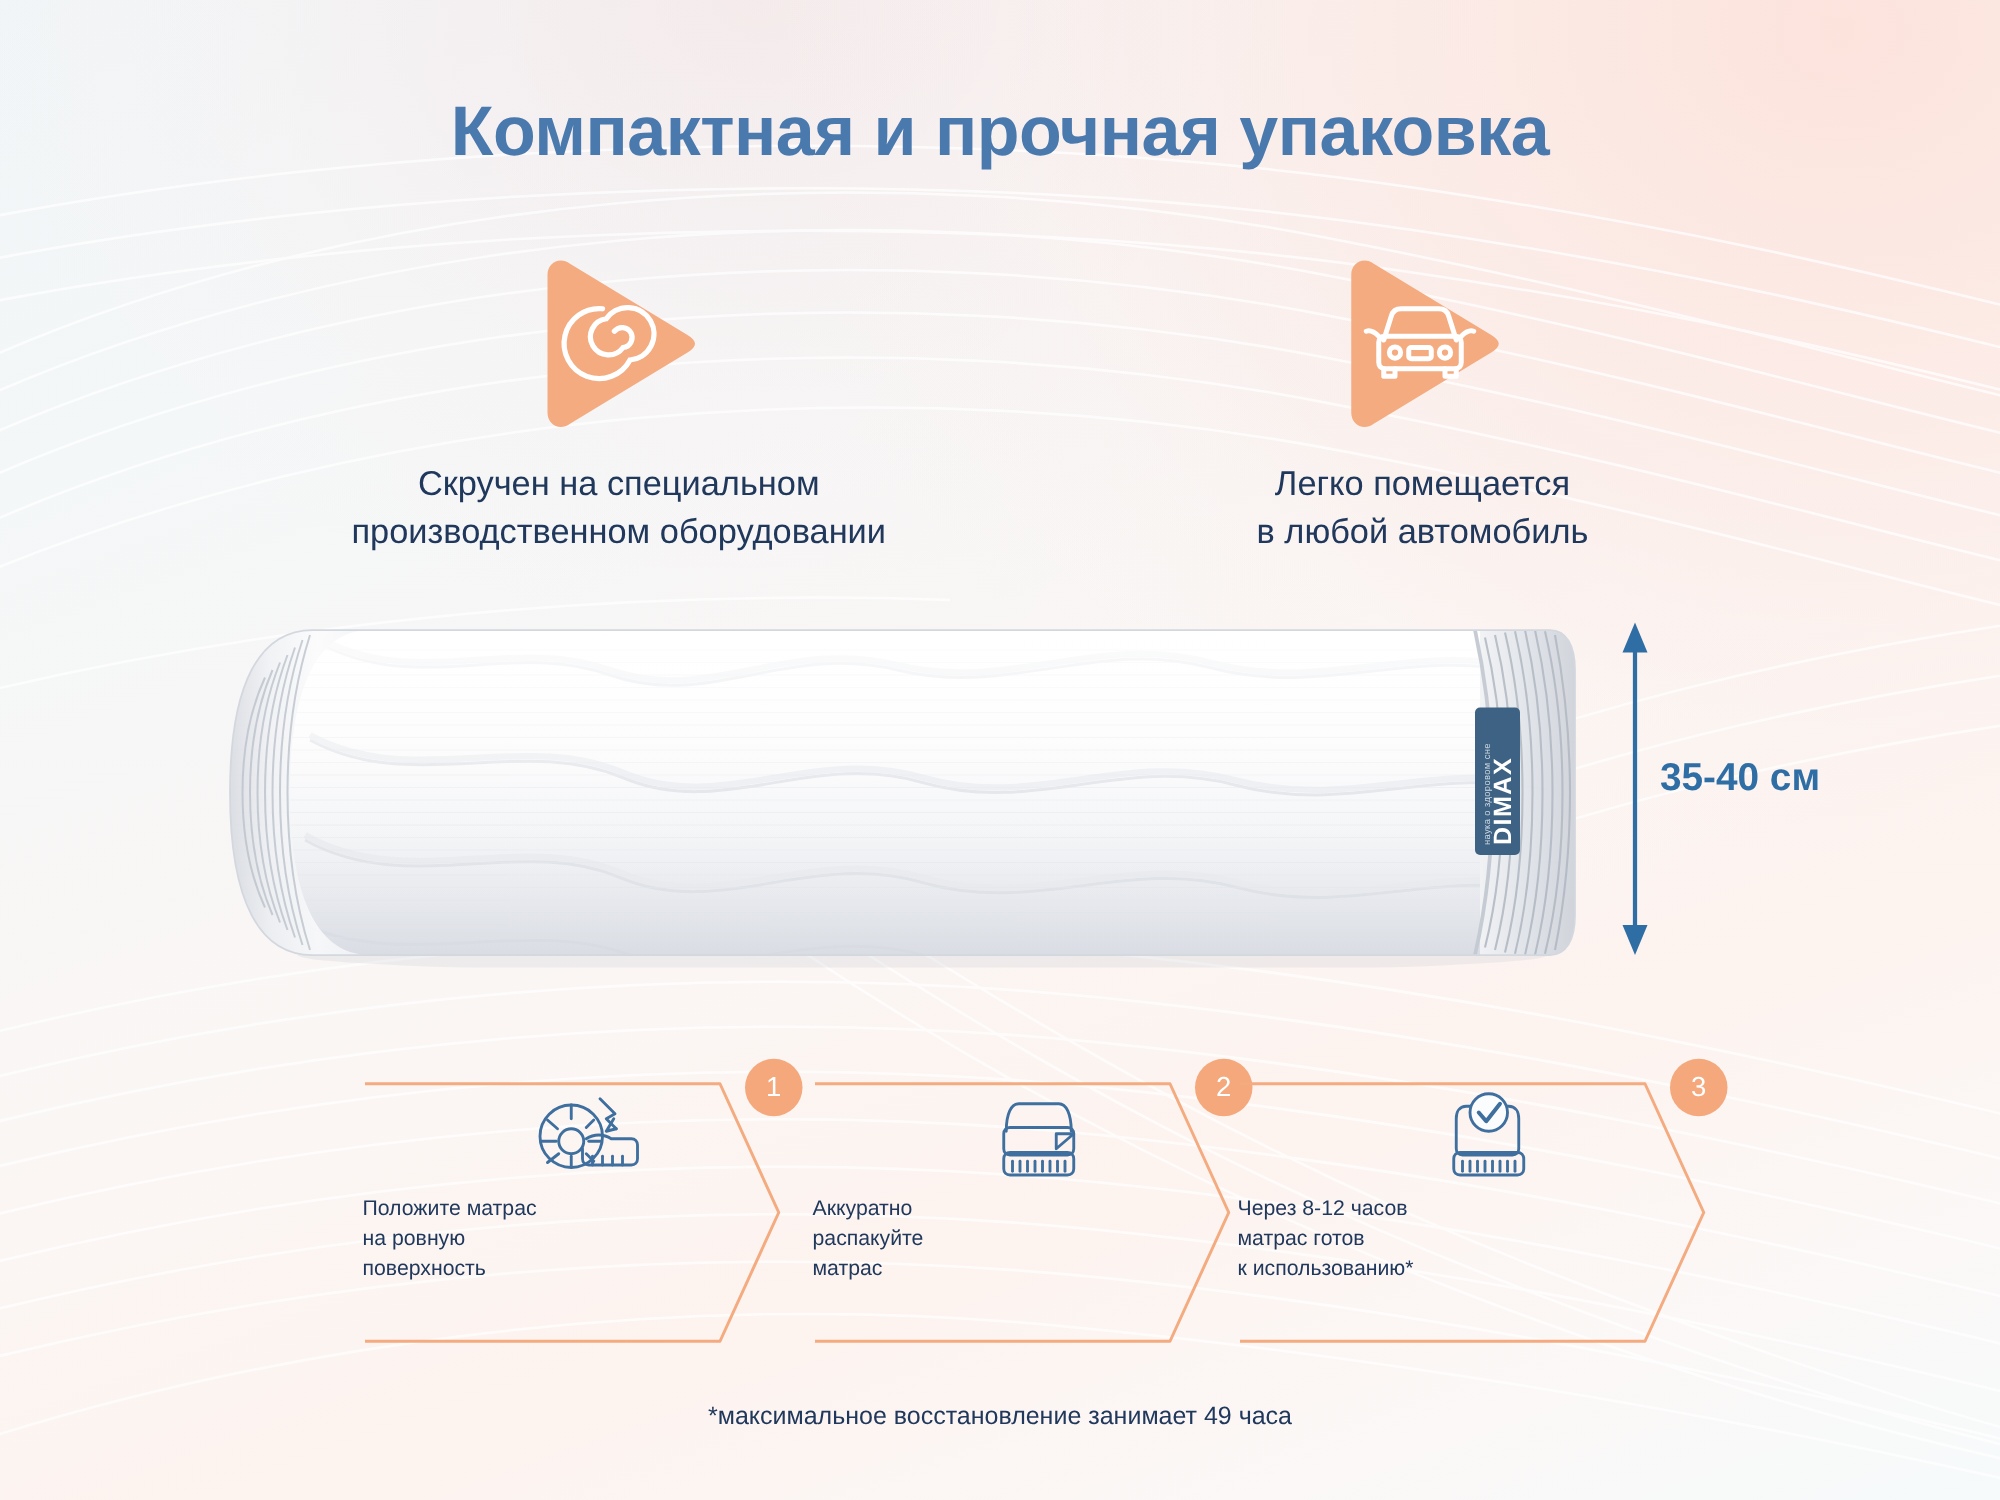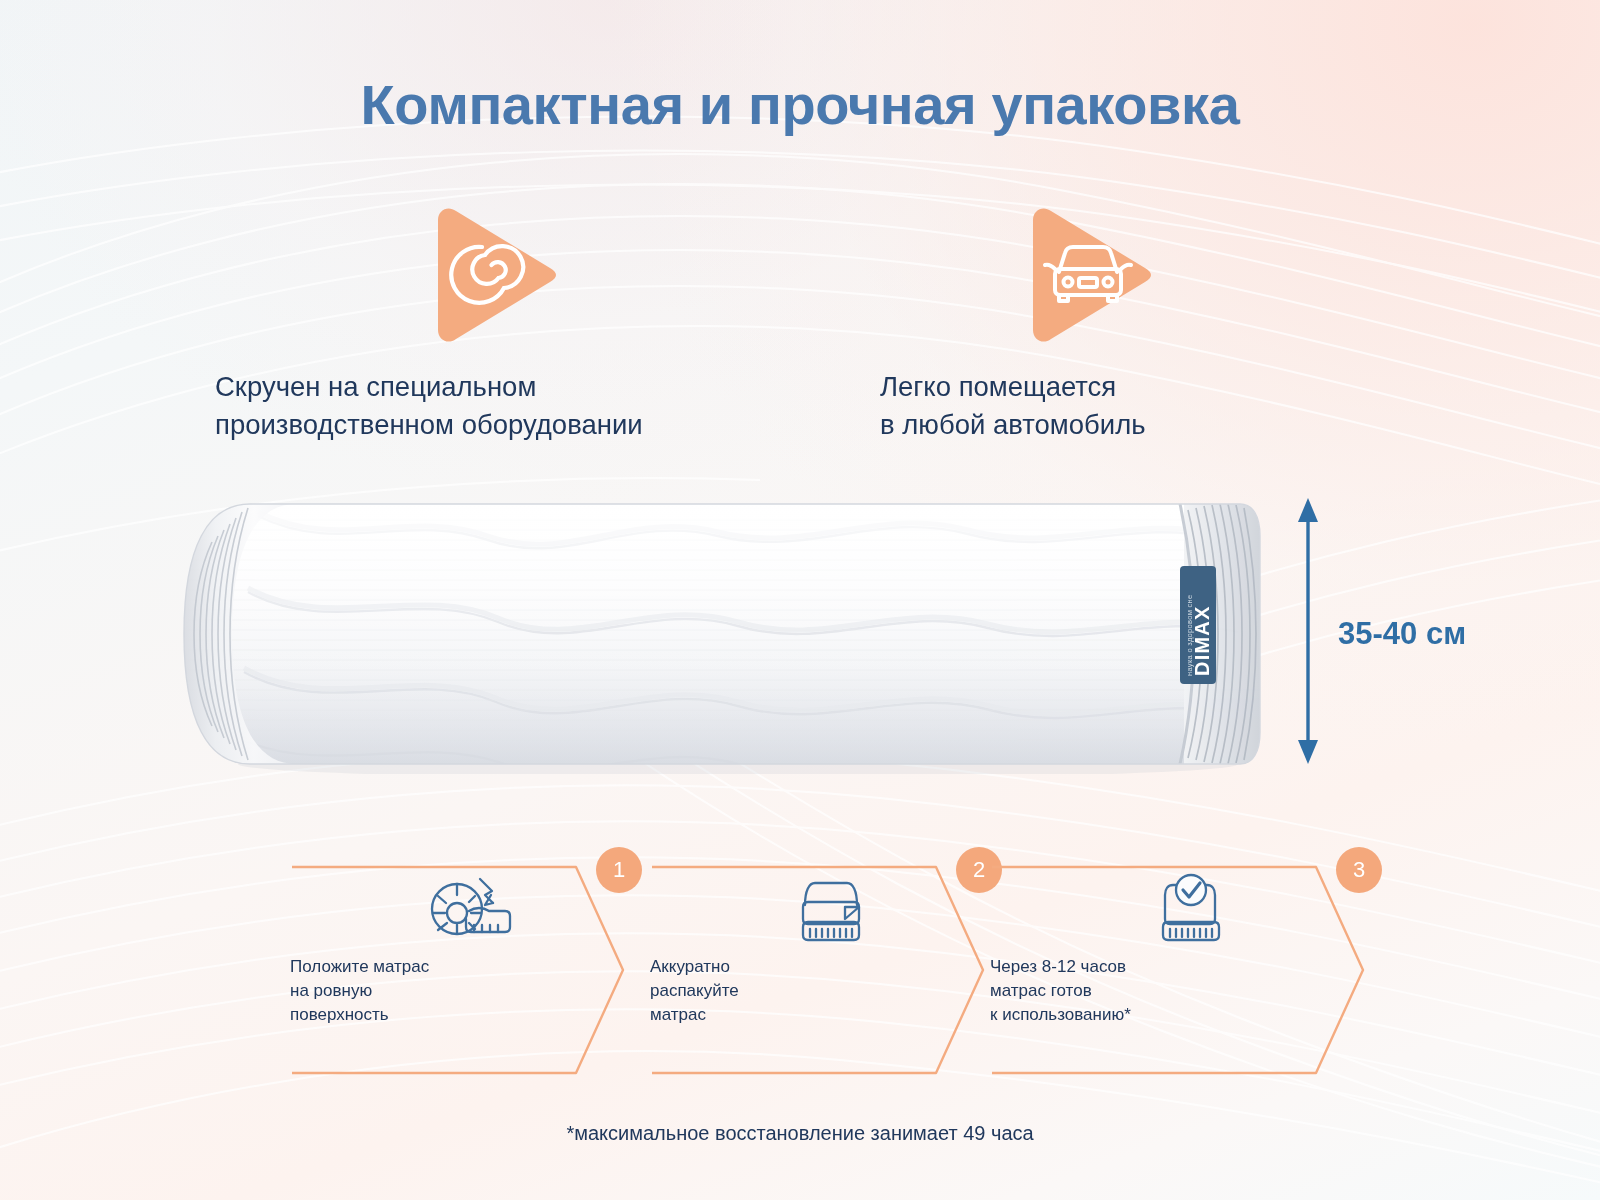--- a/index.html
+++ b/index.html
@@ -28,58 +28,57 @@
     text-align: center;
     font-size: 56px;
     font-weight: bold;
     letter-spacing: -0.4px;
     color: #4a79ae;
   }
 
   
   .feature {
     position: absolute;
-    text-align: left;
+    text-align: center;
   }
   .feature-badge {
     position: relative;
     width: 150px; height: 150px;
     margin: 0 auto;
   }
   .feature-caption {
     margin-top: 18px;
     font-size: 27.5px;
     line-height: 1.38;
     color: #20385c;
     white-space: pre-line;
   }
   #feature-1 { left: 215px; top: 200px; width: 560px; }
-  #feature-2 { left: 880px; top: 200px; width: 420px; }
+  #feature-2 { left: 928px; top: 200px; width: 420px; }
 
   
   #mattress-wrap {
     position: absolute;
     left: 178px; top: 496px;
     width: 1100px; height: 278px;
   }
 
   
   #dimension {
     position: absolute;
     left: 1288px; top: 496px;
     width: 300px; height: 270px;
   }
   #dimension-label {
     position: absolute;
-    left: 50px; top: 108px;
+    left: 40px; top: 108px;
     font-size: 31px;
     font-weight: bold;
     color: #2f6ea5;
     white-space: nowrap;
-    margin-top: 12px;
   }
 
   
   #steps {
     position: absolute;
     left: 290px; top: 845px;
     width: 1010px; height: 250px;
   }
   .step {
     position: absolute;

